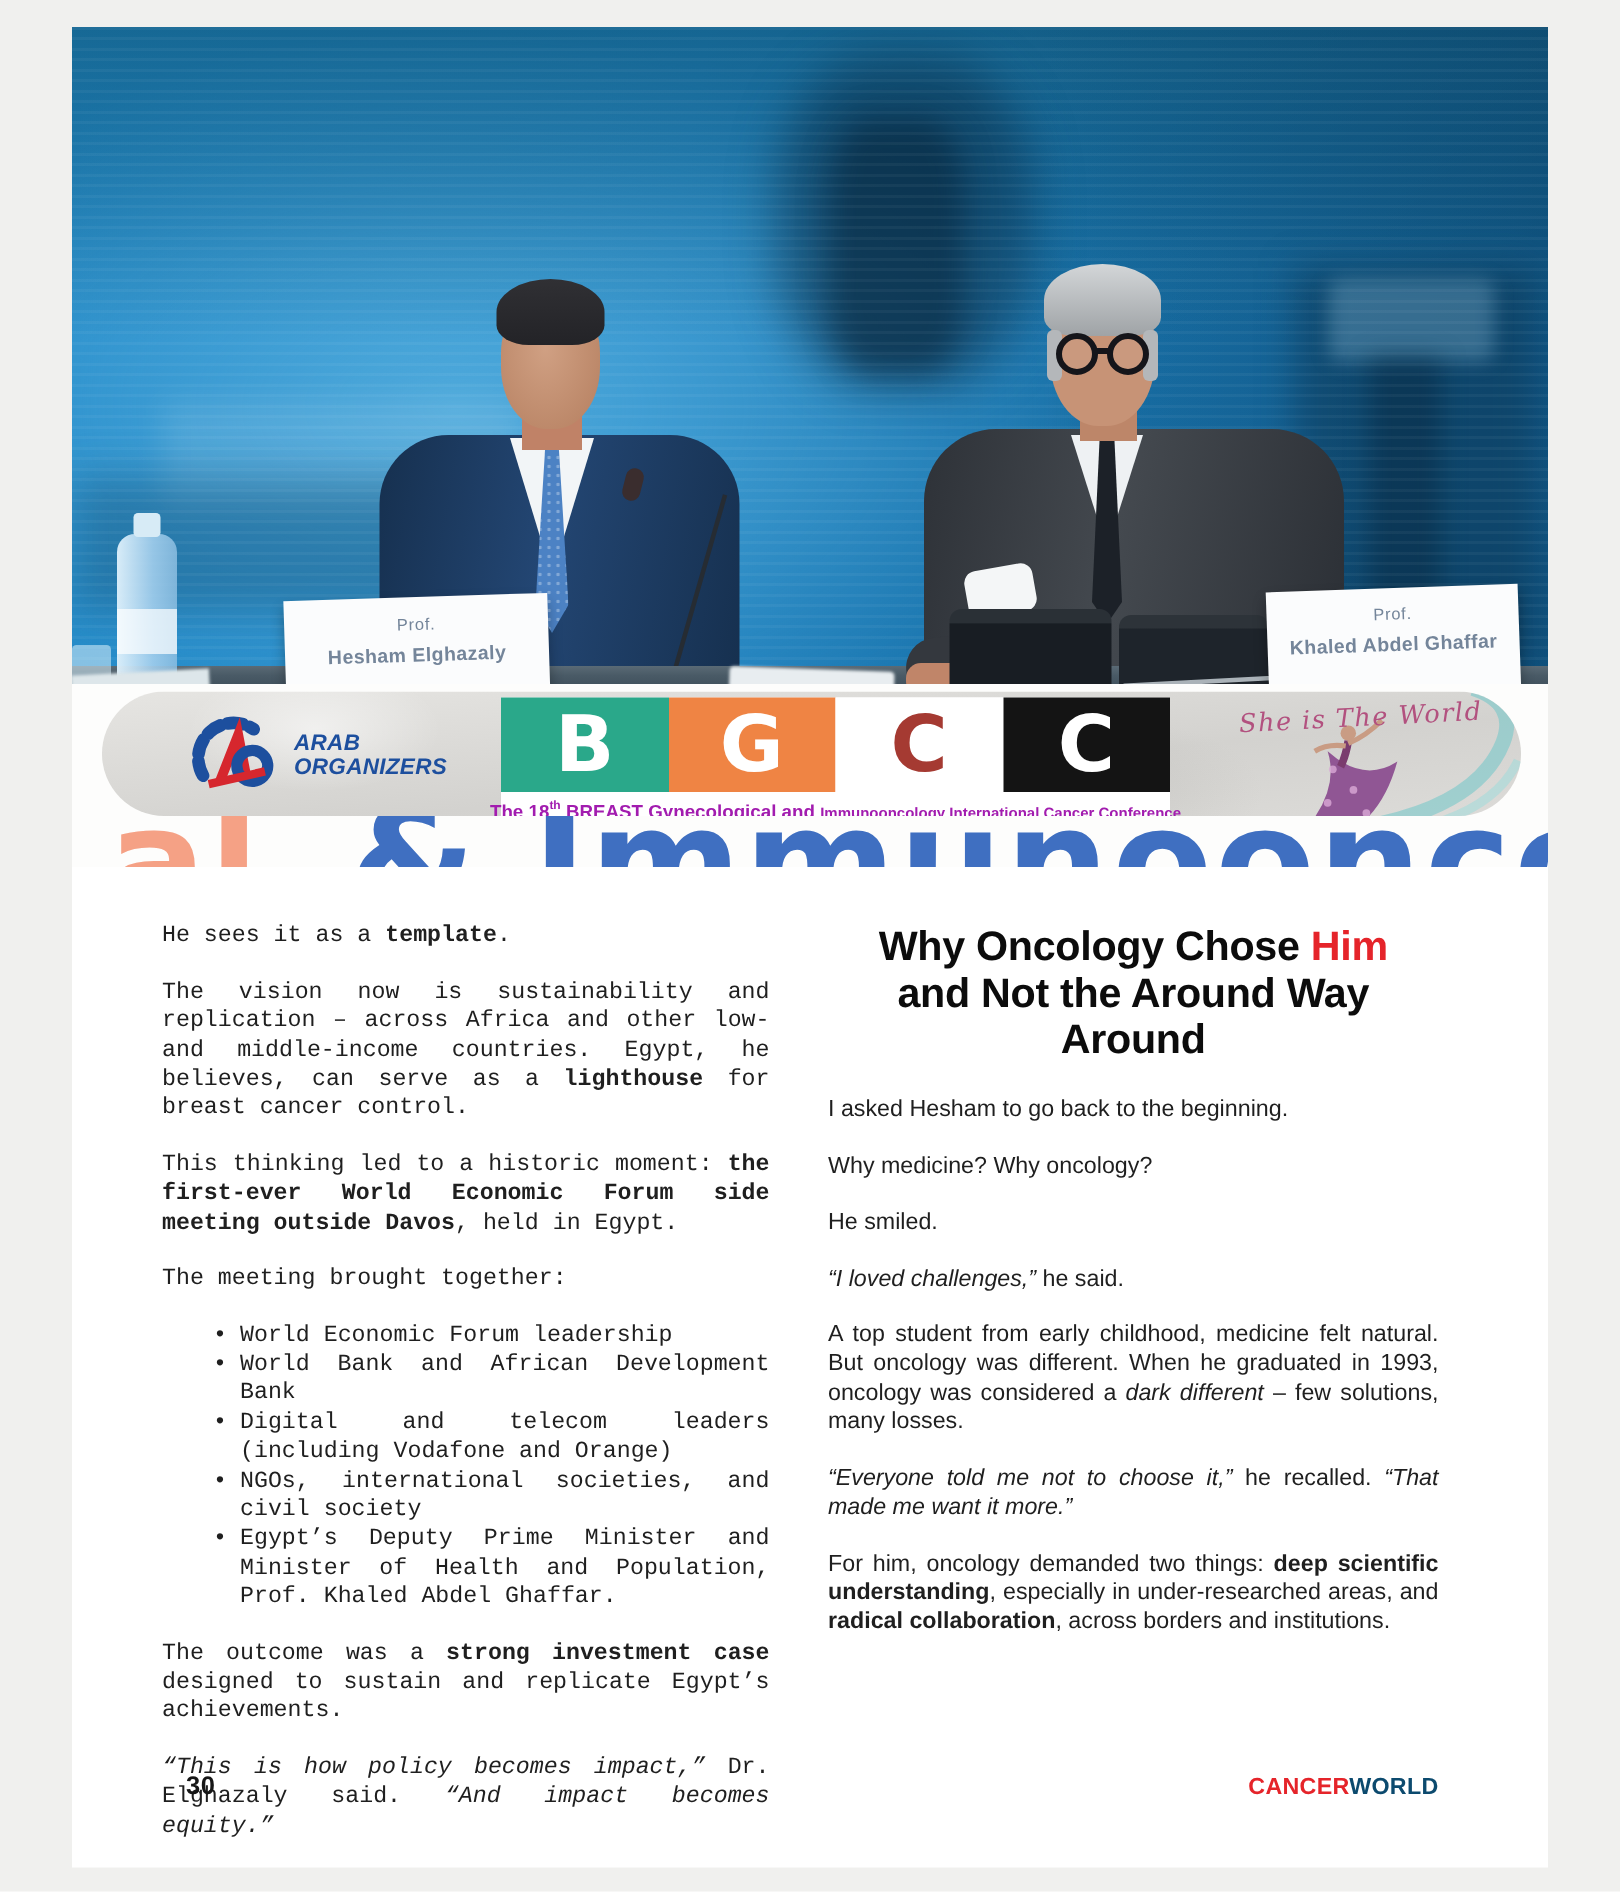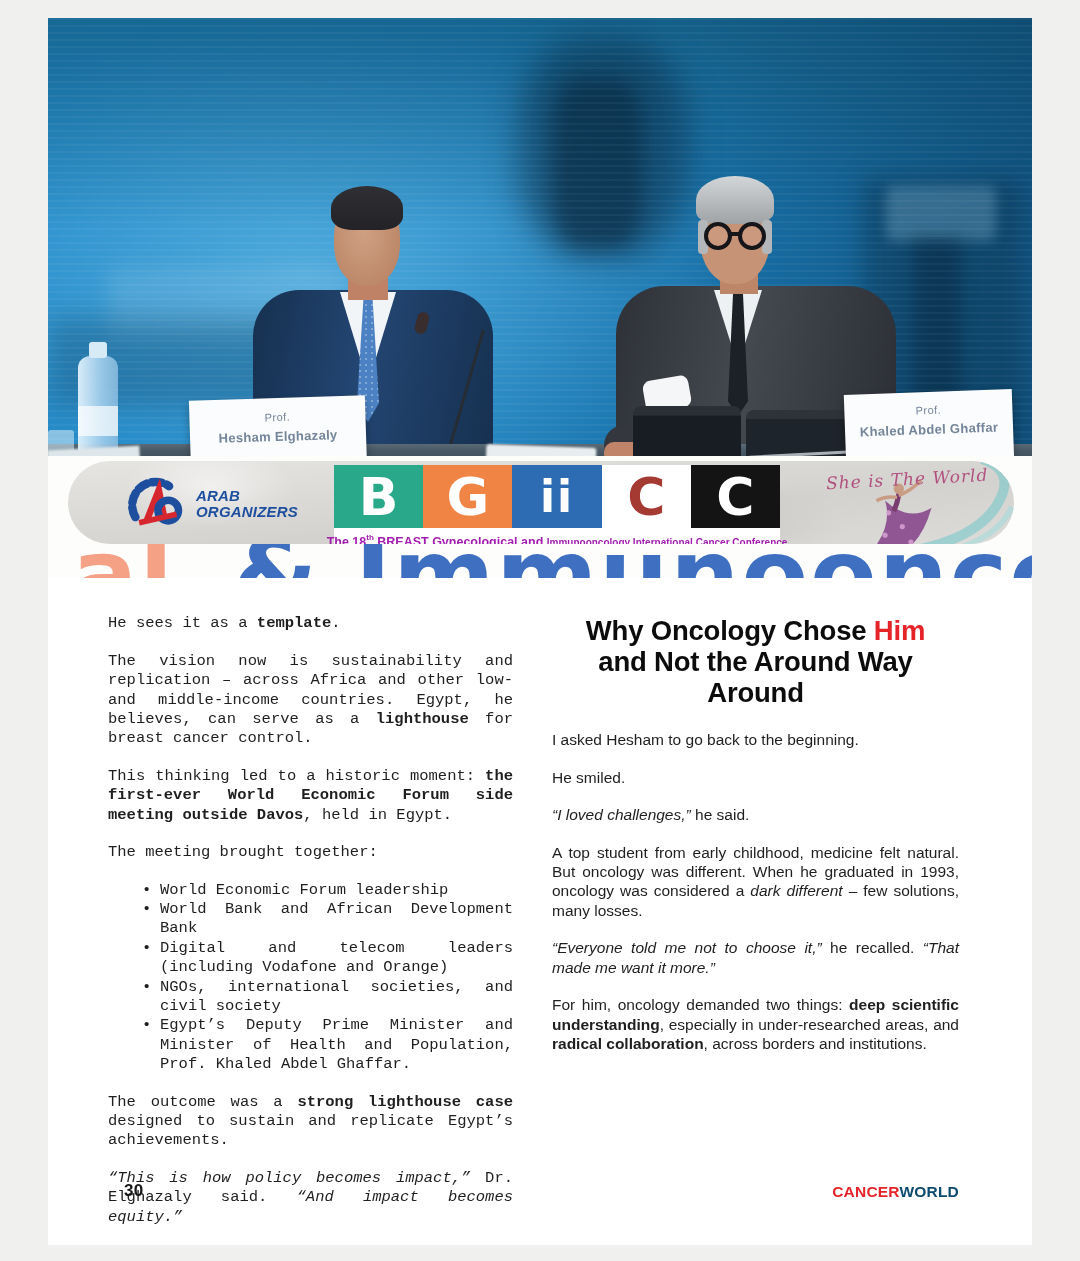--- a/index.html
+++ b/index.html
@@ -203,21 +203,20 @@
         </svg>
         <div class="ao-text">
           <div>ARAB</div>
           <div>ORGANIZERS</div>
         </div>
       </div>
       <div class="bgiicc-panel">
         <div class="bg-blocks">
           <div class="block bk1">B</div>
           <div class="block bk2">G</div>
-          <div class="block bk3">ii</div>
           <div class="block bk4">C</div>
           <div class="block bk5">C</div>
         </div>
         <div class="tagline"><span class="tag-big">The 18</span><span class="tag-sup">th</span><span class="tag-big"> BREAST Gynecological and </span><span class="tag-small">Immunooncology International Cancer Conference</span></div>
       </div>
       <svg class="swirl" width="160" height="104" viewBox="0 0 160 104">
         <path d="M20 100 Q120 90 140 40 Q150 14 120 4" stroke="#6fc7c9" stroke-width="10" fill="none" opacity="0.55"></path>
         <path d="M40 104 Q130 96 150 52" stroke="#9adcdc" stroke-width="6" fill="none" opacity="0.5"></path>
       </svg>
       <div class="she">She is The World</div>
@@ -241,26 +240,27 @@
       <p class="para"><span>The vision now is sustainability and replication – across Africa and other low- and middle-income countries. Egypt, he believes, can serve as a </span><span class="b">lighthouse</span><span> for breast cancer control.</span></p>
       <p class="para"><span>This thinking led to a historic moment: </span><span class="b">the first-ever World Economic Forum side meeting outside Davos</span><span>, held in Egypt.</span></p>
       <p class="para"><span>The meeting brought together:</span></p>
       <ul class="bullets">
         <li>World Economic Forum leadership</li>
         <li>World Bank and African Development Bank</li>
         <li>Digital and telecom leaders (including Vodafone and Orange)</li>
         <li>NGOs, international societies, and civil society</li>
         <li>Egypt’s Deputy Prime Minister and Minister of Health and Population, Prof. Khaled Abdel Ghaffar.</li>
       </ul>
-      <p class="para"><span>The outcome was a </span><span class="b">strong lighthouse case</span><span> designed to sustain and replicate Egypt’s achievements.</span></p>
+      <p class="para"><span>The outcome was a </span><span class="b">strong investment case</span><span> designed to sustain and replicate Egypt’s achievements.</span></p>
       <p class="para"><span class="i">“This is how policy becomes impact,”</span><span> Dr. Elghazaly said. </span><span class="i">“And impact becomes equity.”</span></p>
     </div>
     <div class="col-right">
       <h2 class="headline"><span>Why Oncology Chose </span><span class="red">Him</span><br><span>and Not the Around Way</span><br><span>Around</span></h2>
       <p class="para"><span>I asked Hesham to go back to the beginning.</span></p>
+      <p class="para"><span>Why medicine? Why oncology?</span></p>
       <p class="para"><span>He smiled.</span></p>
       <p class="para"><span class="i">“I loved challenges,”</span><span> he said.</span></p>
       <p class="para"><span>A top student from early childhood, medicine felt natural. But oncology was different. When he graduated in 1993, oncology was considered a </span><span class="i">dark different</span><span> – few solutions, many losses.</span></p>
       <p class="para"><span class="i">“Everyone told me not to choose it,”</span><span> he recalled. </span><span class="i">“That made me want it more.”</span></p>
       <p class="para"><span>For him, oncology demanded two things: </span><span class="b">deep scientific understanding</span><span>, especially in under-researched areas, and </span><span class="b">radical collaboration</span><span>, across borders and institutions.</span></p>
     </div>
   </div>
 
   <div class="footer">
     <div class="pagenum">30</div>

